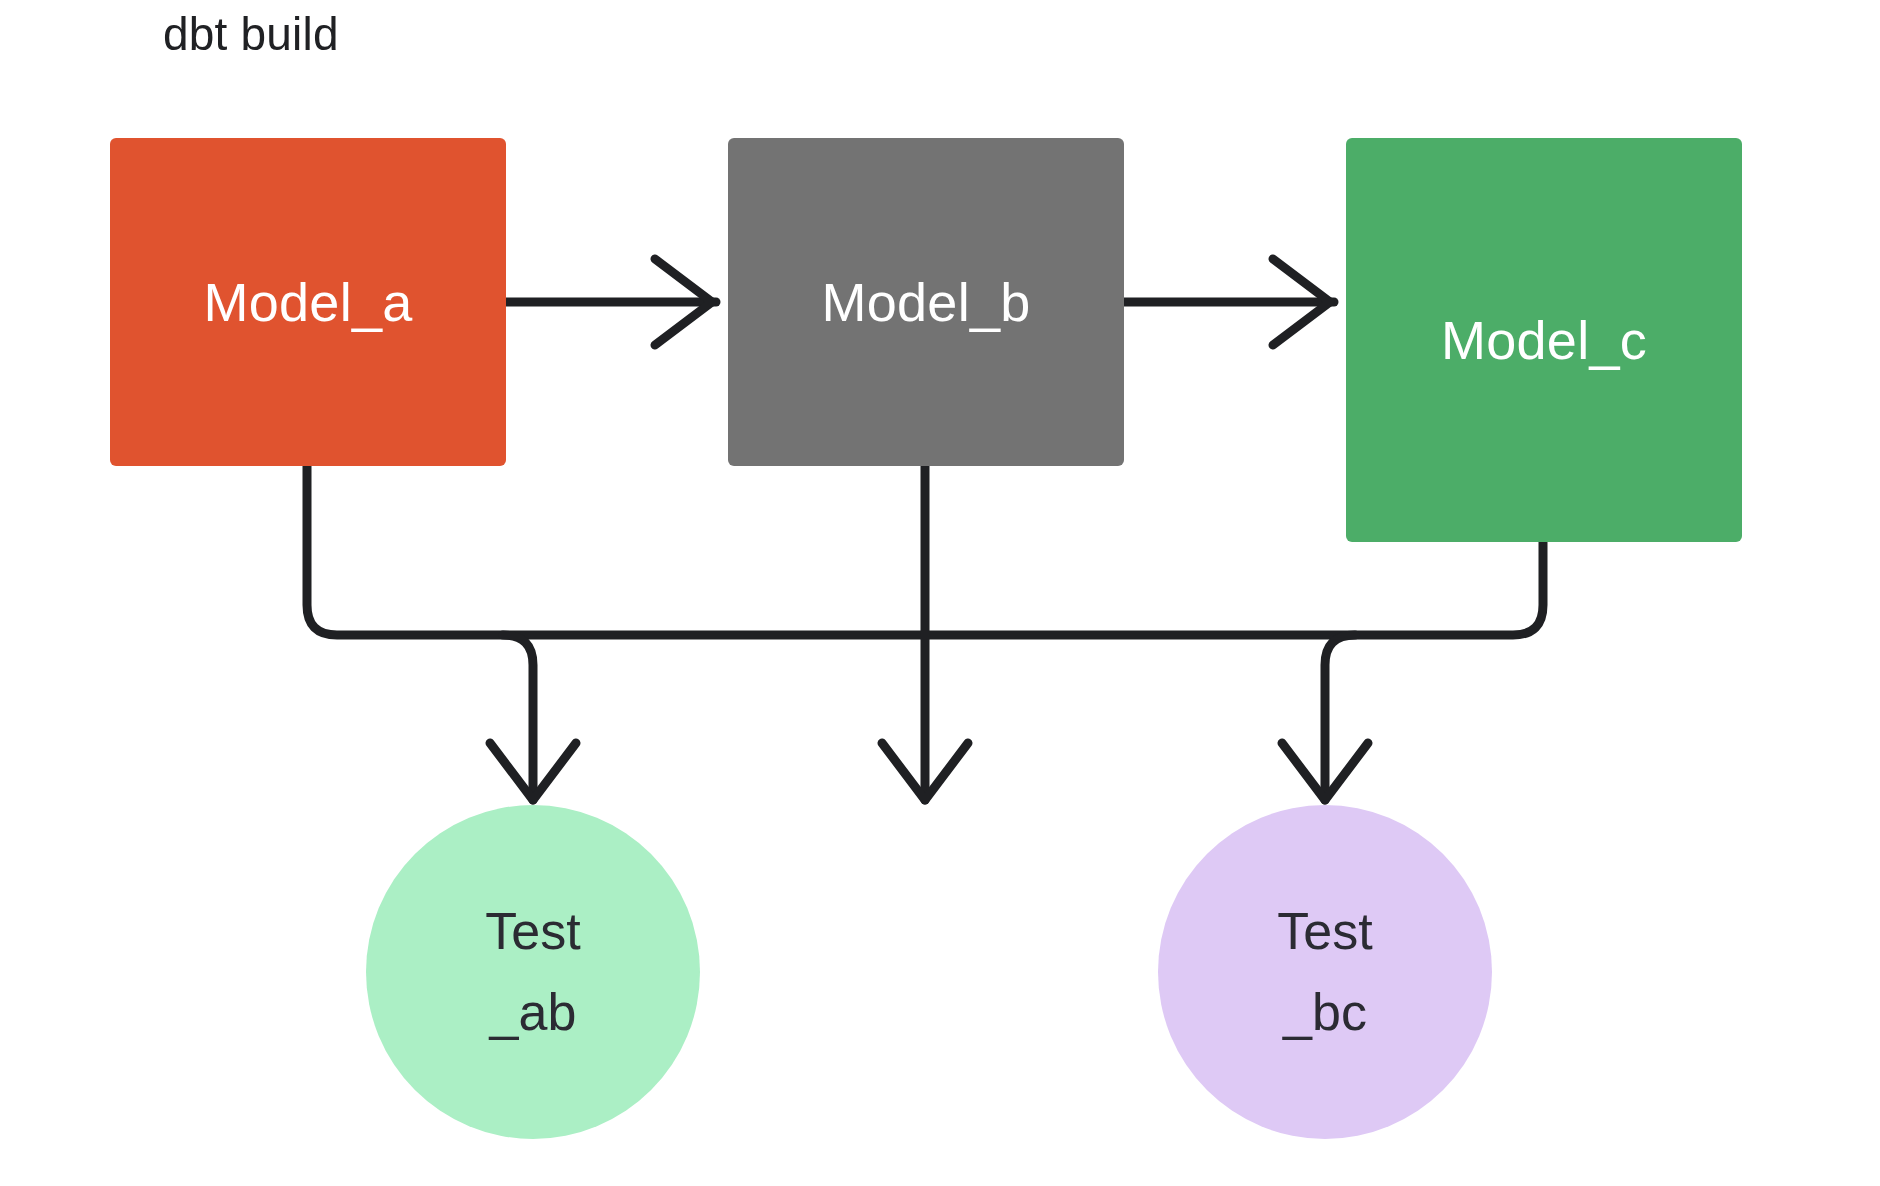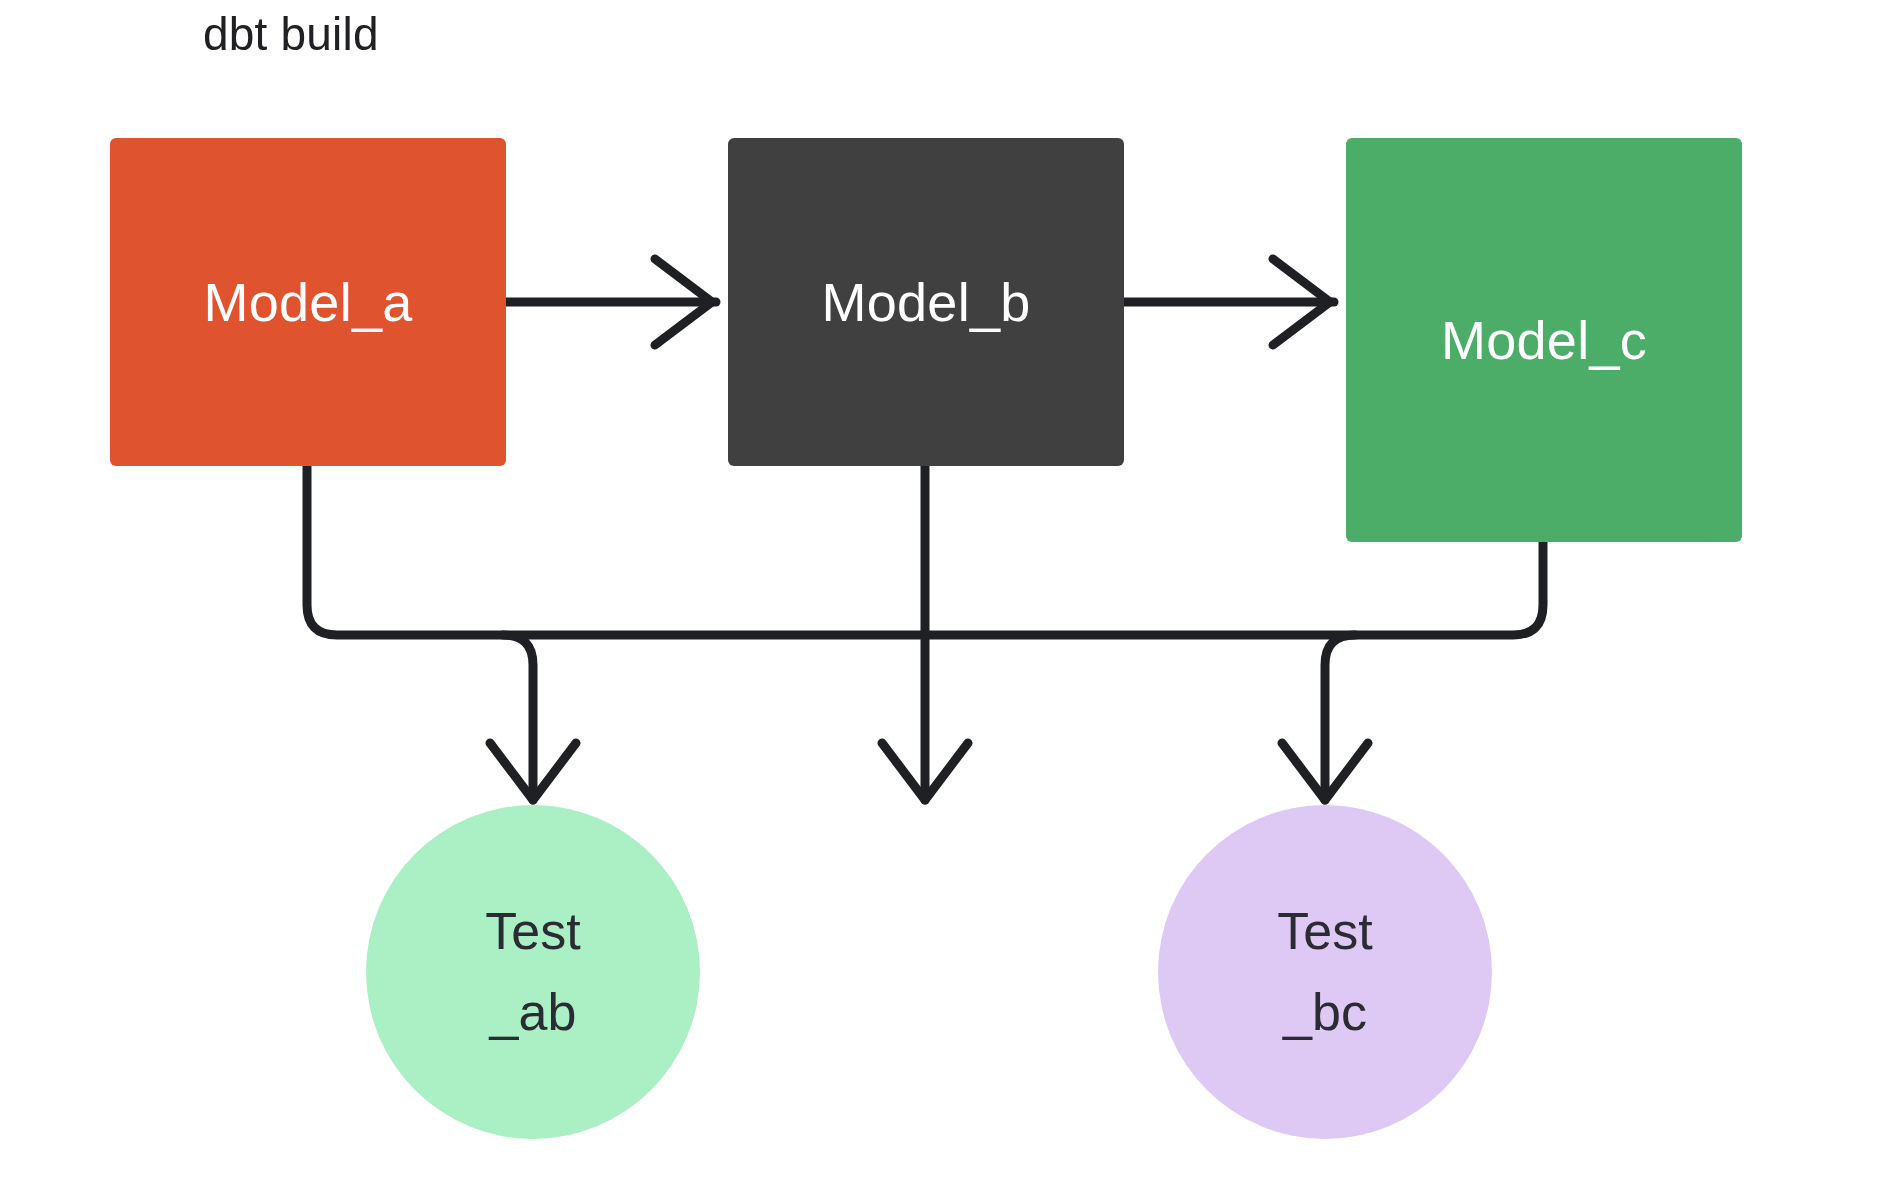--- a/index.html
+++ b/index.html
@@ -27,21 +27,20 @@
   }
   .diagram-title {
     position: absolute;
     left: 163px;
     top: 8px;
     font-size: 46px;
     line-height: 1.15;
     color: #202124;
     letter-spacing: 0.2px;
     white-space: nowrap;
-    margin-left: 40px;
   }
   .node-box {
     position: absolute;
     border-radius: 6px;
     display: flex;
     align-items: center;
     justify-content: center;
     color: #ffffff;
     font-size: 54px;
     letter-spacing: 0.3px;
@@ -112,21 +111,21 @@
         <path d="M 1282 743 L 1325 800 L 1368 743"></path>
       </g>
 
     </g>
   </svg>
 
   <div class="node-box" style="left:110px; top:138px; width:396px; height:328px; background:#e0532f;">
     <span class="node-label">Model_a</span>
   </div>
 
-  <div class="node-box" style="left:728px; top:138px; width:396px; height:328px; background:#404040;">
+  <div class="node-box" style="left:728px; top:138px; width:396px; height:328px; background:#737373;">
     <span class="node-label">Model_b</span>
   </div>
 
   <div class="node-box" style="left:1346px; top:138px; width:396px; height:404px; background:#4cad68;">
     <span class="node-label">Model_c</span>
   </div>
 
   <div class="node-circle" style="left:366px; top:805px; width:334px; height:334px; background:#abefc5;">
     <span class="line">Test</span>
     <span class="line">_ab</span>

